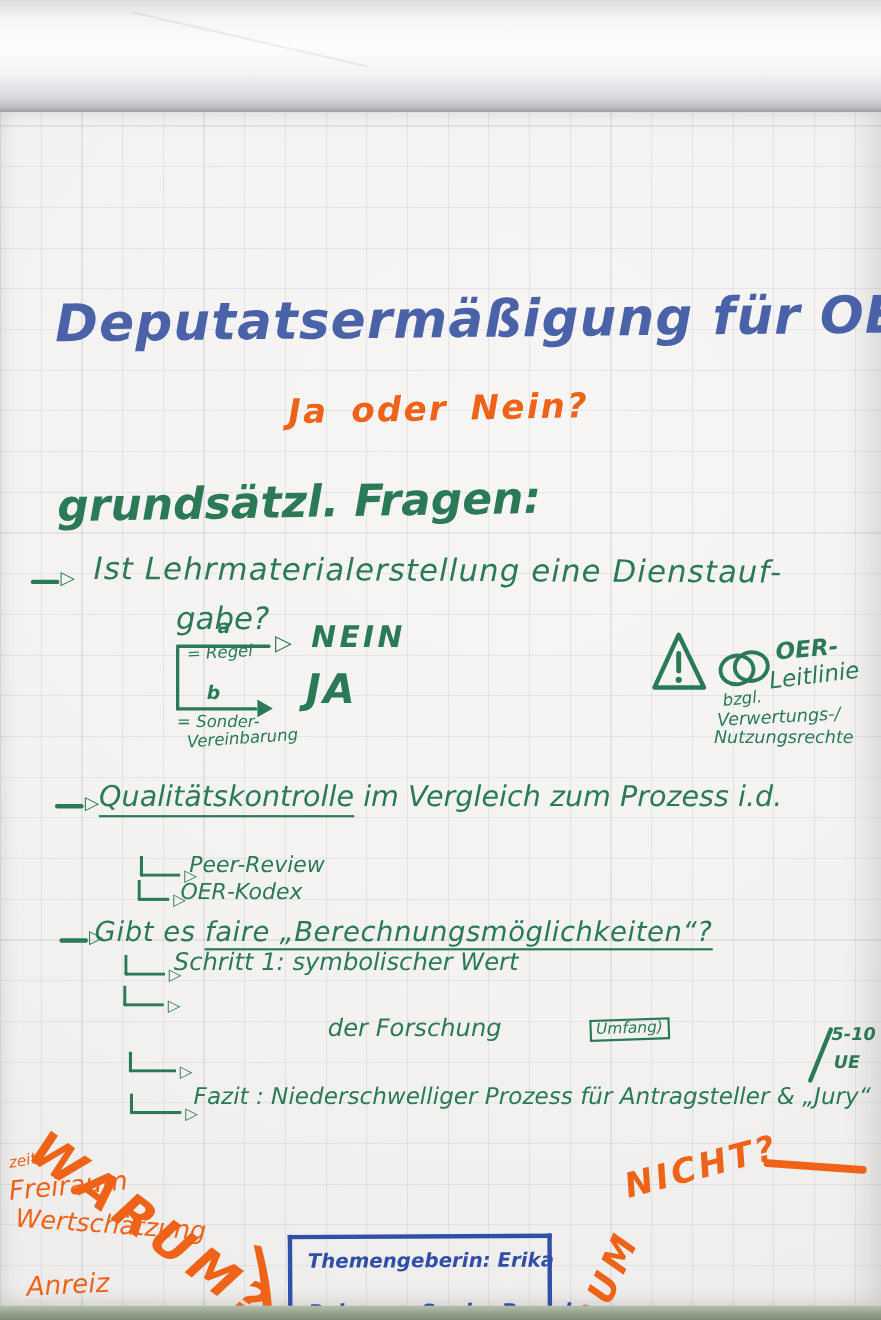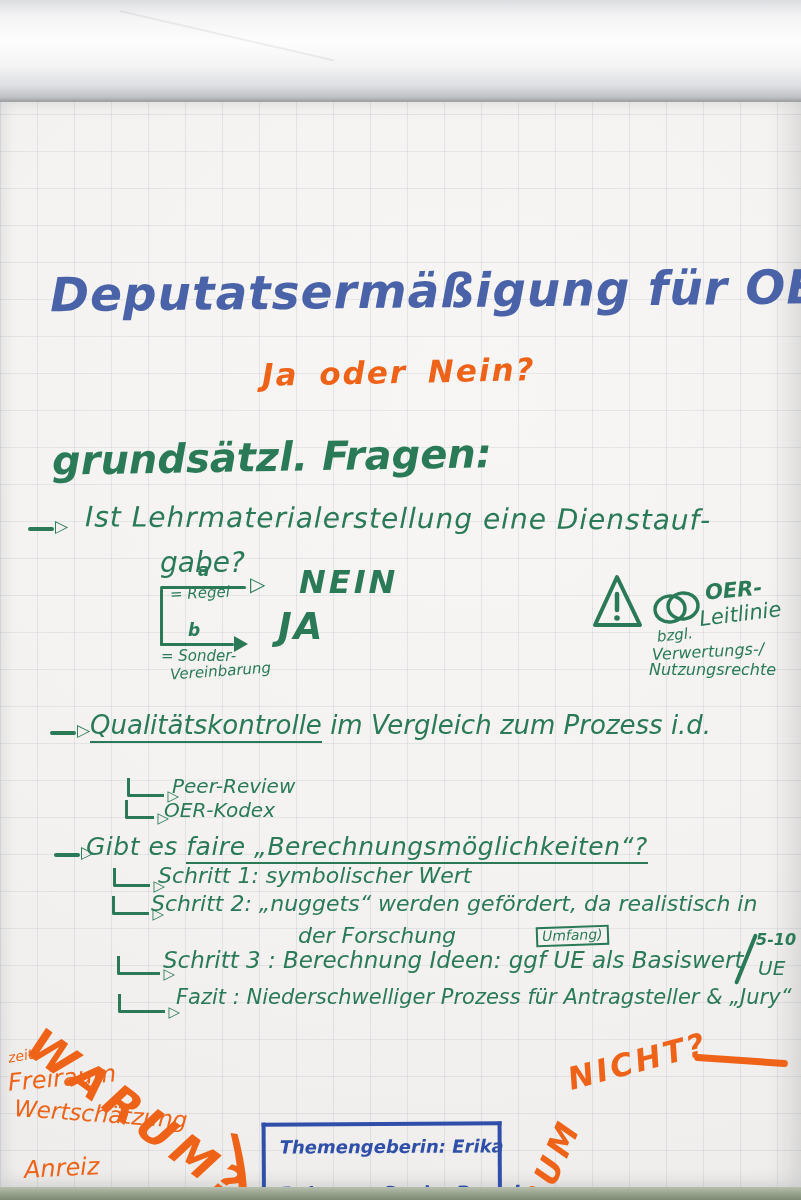--- a/index.html
+++ b/index.html
@@ -40,21 +40,21 @@
   #subtitle{left:262px;top:254px;font-size:31px;letter-spacing:2px;word-spacing:8px;transform:rotate(-1.2deg);}
   #heading{left:52px;top:334px;font-size:40px;transform:rotate(-1deg);}
   #q1-arrow{left:28px;top:416px;color:#2a7a57;}
   #q1-l1{left:85px;top:402px;font-size:28px;letter-spacing:1px;transform:rotate(.3deg);}
   #q1-l2{left:160px;top:446px;font-size:28px;}
   #vline{left:160px;top:486px;width:3px;height:58px;}
   #haline{left:160px;top:484px;width:86px;height:3px;}
   #hatip{left:250px;top:470px;font-size:20px;color:#2a7a57;font-style:normal;position:absolute;}
   #alabel{left:198px;top:460px;font-size:17px;}
   #asub{left:170px;top:484px;font-size:15px;transform:rotate(-3deg);}
-  #nein{left:283px;top:464px;font-size:32px;letter-spacing:3px;margin-left:16px;}
+  #nein{left:283px;top:464px;font-size:27px;letter-spacing:3px;}
   #hbline{left:160px;top:541px;width:74px;height:3px;}
   #hbtip{left:234px;top:534px;}
   #blabel{left:188px;top:520px;font-size:17px;}
   #ja{left:278px;top:506px;font-size:37px;letter-spacing:2px;}
   #bsub1{left:161px;top:547px;font-size:15px;}
   #bsub2{left:170px;top:562px;font-size:15px;transform:rotate(-4deg);}
   #warn{position:absolute;left:590px;top:470px;}
   #circles{position:absolute;left:650px;top:484px;}
   #note1{left:705px;top:477px;font-size:21px;transform:rotate(-5deg);}
   #note2{left:699px;top:501px;font-size:21px;transform:rotate(-7deg);}
@@ -74,21 +74,21 @@
   #s1{left:158px;top:762px;font-size:22px;}
   #s2a{left:112px;top:794px;color:#2a7a57;}
   #s2{left:151px;top:790px;font-size:22px;}
   #s2b{left:298px;top:822px;font-size:22px;}
   #umfang{left:536px;top:824px;font-size:14px;border:2px solid #2a7a57;padding:0 4px 1px 4px;transform:rotate(-2deg);}
   #s3a{left:117px;top:854px;color:#2a7a57;width:40px;}
   #s3{left:163px;top:846px;font-size:23px;}
   #frac{position:absolute;left:734px;top:828px;width:66px;height:58px;color:#2a7a57;}
   #frac .sl{position:absolute;left:10px;top:2px;width:3.5px;height:54px;background:#2a7a57;transform:rotate(22deg);border-radius:2px;}
   #fractop{position:absolute;left:22px;top:0;font-size:16px;font-weight:bold;font-style:italic;}
-  #fracbot{position:absolute;left:24px;top:26px;font-size:20px;font-weight:normal;font-style:italic;}
+  #fracbot{position:absolute;left:24px;top:26px;font-size:16px;font-weight:bold;font-style:italic;}
   #faza{left:118px;top:892px;color:#2a7a57;width:44px;}
   #fazit{left:176px;top:884px;font-size:21px;}
   
   #zeitl{left:8px;top:946px;font-size:14px;transform:rotate(-10deg);}
   #warumh{left:46px;top:918px;font-size:45px;letter-spacing:6px;transform:rotate(36deg);transform-origin:left top;}
   #wparen{left:204px;top:1030px;font-size:175px;line-height:150px;transform:scaleX(.5) rotate(4deg);font-style:normal;}
   #w0{left:8px;top:964px;font-size:24px;transform:rotate(-5deg);}
   #w1{left:14px;top:1000px;font-size:23px;transform:rotate(4deg);}
   #w2{left:24px;top:1054px;font-size:24px;transform:rotate(-3deg);}
   #w3{left:12px;top:1086px;font-size:22px;transform:rotate(1deg);}
@@ -154,25 +154,23 @@
     <span id="q2a1" class="larr"></span>
     <div id="q2i1" class="hw green">Peer-Review</div>
     <span id="q2a2" class="larr"></span>
     <div id="q2i2" class="hw green">OER-Kodex</div>
 
     <span id="q3-arrow" class="oarr"></span>
     <div id="q3-l1" class="hw green"><span>Gibt es </span><span class="ul">faire</span><span class="ul"> „Berechnungsmöglichkeiten“?</span></div>
     <span id="s1a" class="larr"></span>
     <div id="s1" class="hw green">Schritt 1: symbolischer Wert</div>
     <span id="s2a" class="larr"></span>
-    <div id="s2" class="hw green">Schritt 2: „nuggets“ werden gefördert, da realistisch in</div>
     <div id="s2b" class="hw green">der Forschung</div>
     <div id="umfang" class="hw green">Umfang)</div>
     <span id="s3a" class="larr"></span>
-    <div id="s3" class="hw green">Schritt 3 : Berechnung Ideen: ggf UE als Basiswert</div>
     <div id="frac">
       <span class="sl"></span>
       <span id="fractop">5-10</span>
       <span id="fracbot">UE</span>
     </div>
     <span id="faza" class="larr"></span>
     <div id="fazit" class="hw green">Fazit : Niederschwelliger Prozess für Antragsteller &amp; „Jury“</div>
 
     <div id="zeitl" class="hw orange">zeitl.</div>
     <div id="warumh" class="hw orange b">WARUM?</div>

